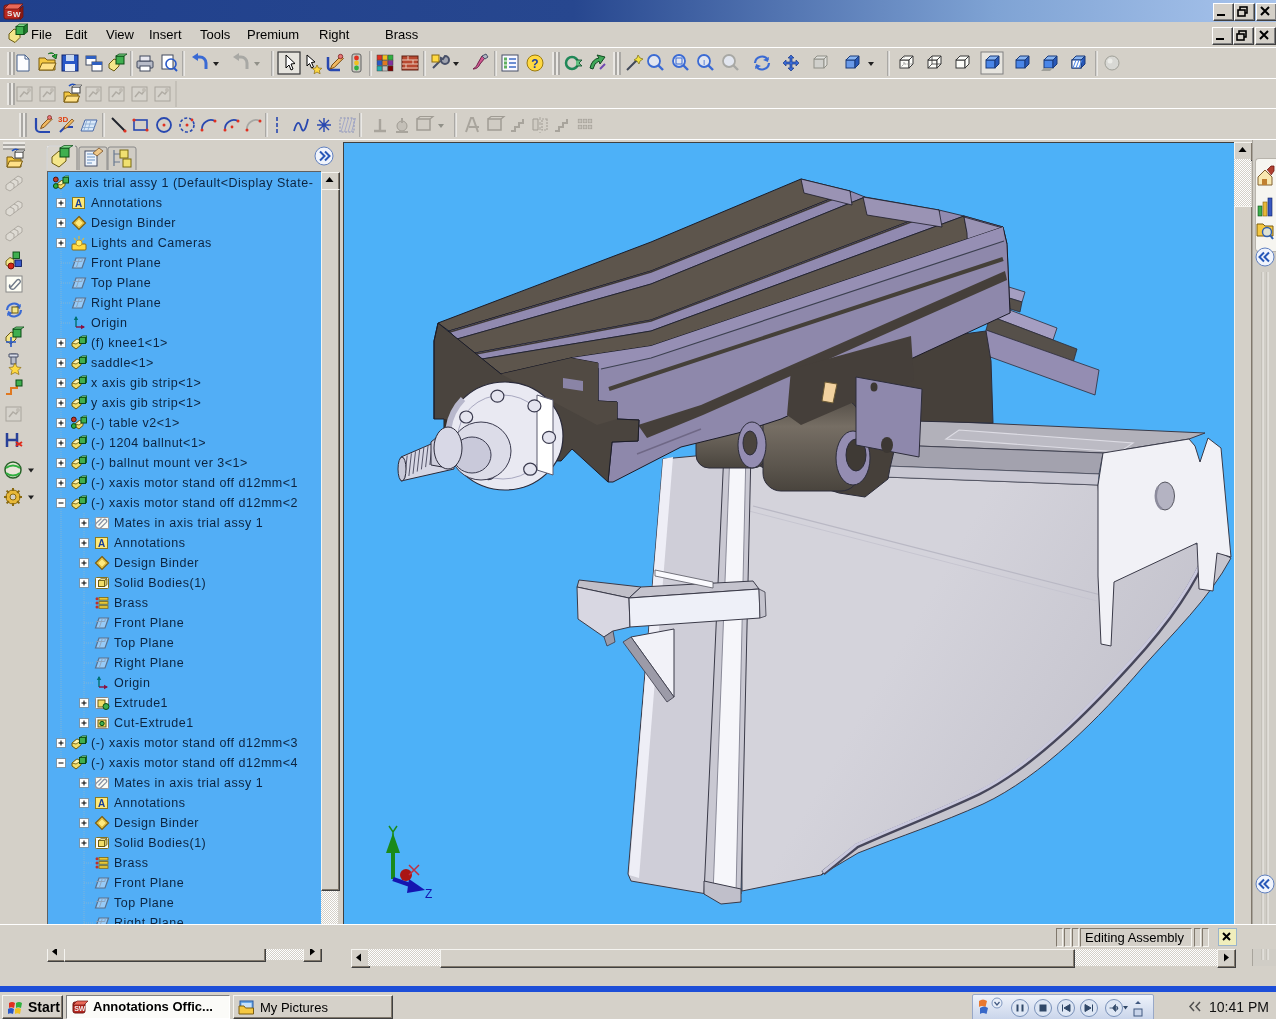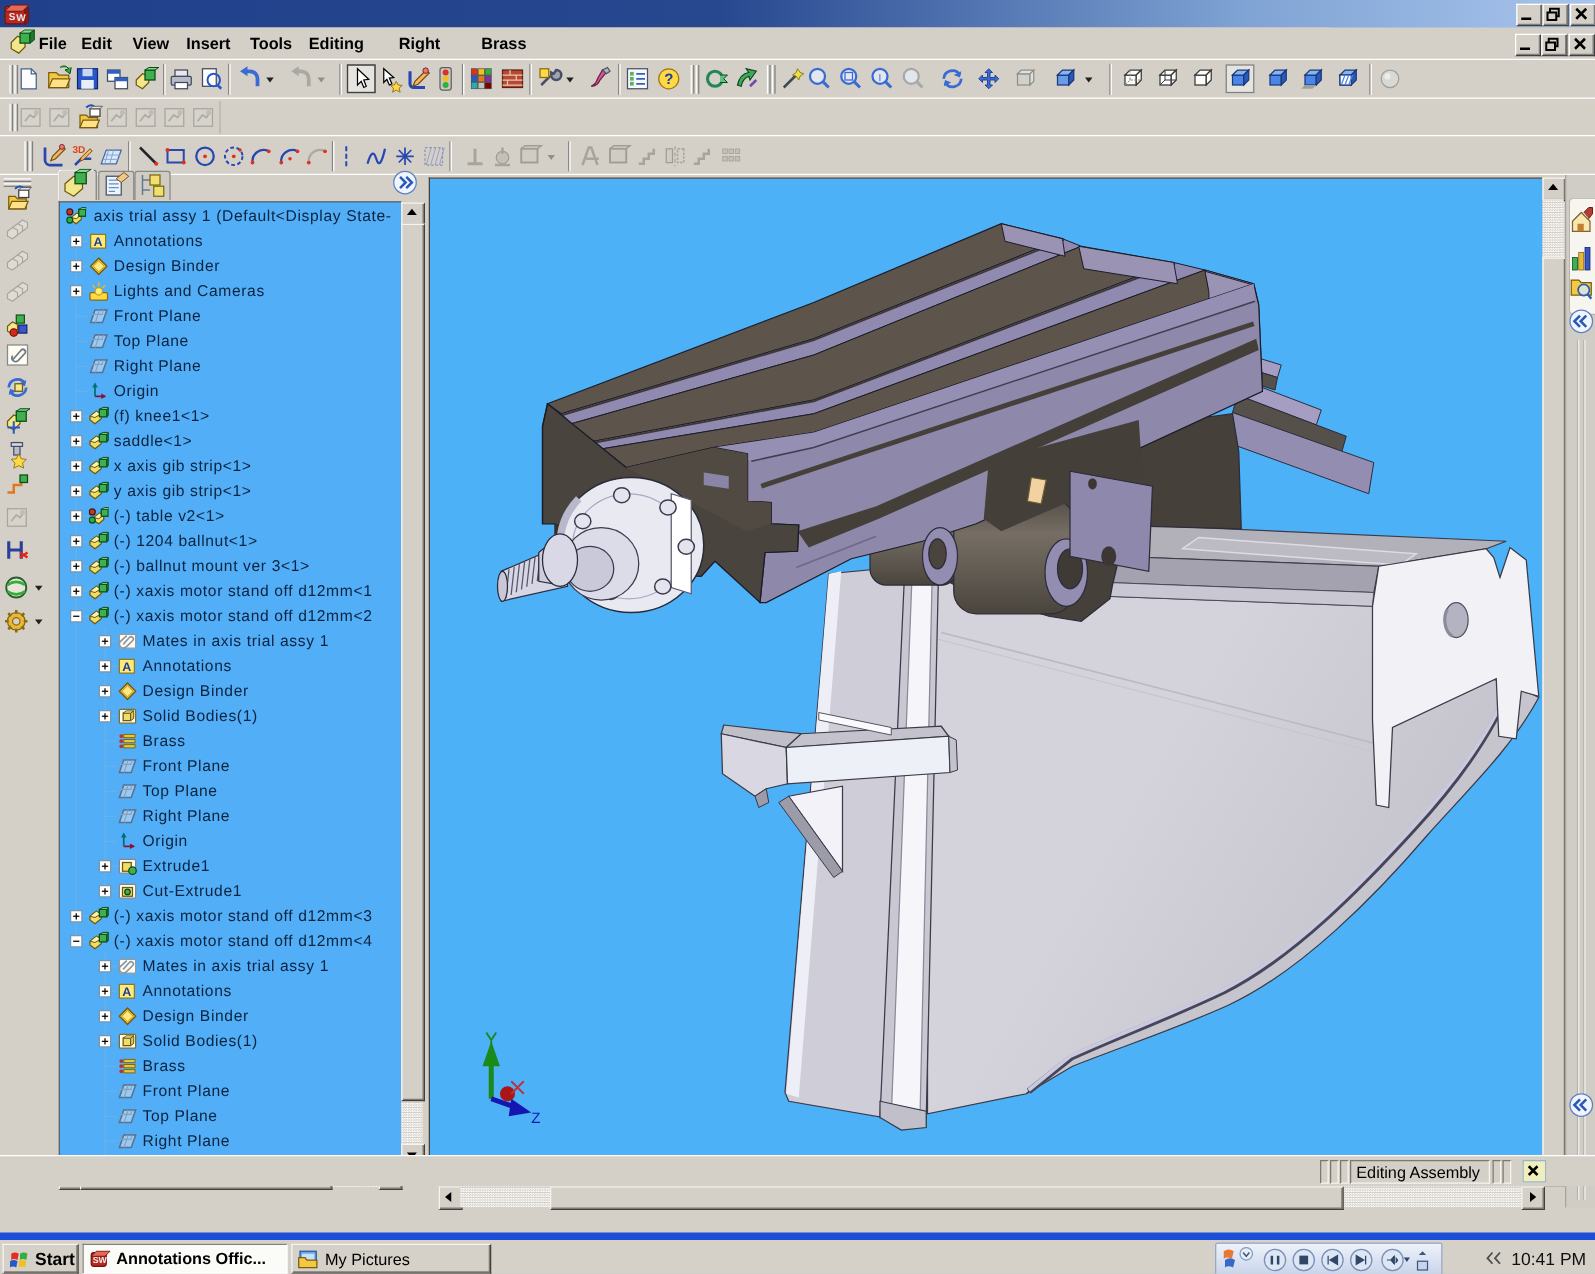--- a/index.html
+++ b/index.html
@@ -3,29 +3,29 @@
 <meta charset="utf-8">
 <style>
 html,body{margin:0;padding:0;}
 body{width:1276px;height:1019px;overflow:hidden;background:#d4d0c8;font-family:"Liberation Sans",sans-serif;}
 #page{position:absolute;left:0;top:0;width:1276px;height:1019px;overflow:hidden;}
 .abs{position:absolute;}
 #titlebar{left:0;top:0;width:1276px;height:22px;background:linear-gradient(to right,#20408c 0%,#27478f 45%,#7fa3d4 78%,#a8c4ec 100%);}
 #titlebar .ttxt{position:absolute;left:26px;top:2px;color:#fff;font-size:14px;font-weight:bold;letter-spacing:0.25px;white-space:nowrap;}
 .winbtn{position:absolute;width:19px;height:16px;background:#d4d0c8;border-top:1px solid #fff;border-left:1px solid #fff;border-right:1px solid #404040;border-bottom:1px solid #404040;box-shadow:inset -1px -1px 0 #808080;}
 .winbtn svg{position:absolute;left:0;top:0;}
-#menubar{left:0;top:22px;width:1064px;height:25px;background:#d4d0c8;font-weight:bold;}
+#menubar{left:0;top:22px;width:1064px;height:25px;background:#d4d0c8;}
 #menubar .mi{position:absolute;top:5px;font-size:13px;color:#000;}
 .tbrow{left:0;width:1276px;background:#d4d0c8;border-top:1px solid #ffffff;}
 #tb1{top:47px;height:31px;}
 #tb2{top:78px;height:30px;}
 #tb3{top:108px;height:31px;border-bottom:1px solid #808080;}
 #mainarea{left:0;top:139px;width:1276px;height:827px;background:#d4d0c8;border-top:1px solid #fff;}
 #vtb{left:0;top:140px;width:46px;height:400px;}
-#panel{left:46px;top:133px;width:292px;height:818px;}
+#panel{left:46px;top:143px;width:292px;height:818px;}
 #tree{position:absolute;left:1px;top:28px;width:273px;height:771px;background:#52aef6;border-left:1px solid #606060;border-top:1px solid #606060;overflow:hidden;}
 #viewport{left:343px;top:142px;width:891px;height:805px;overflow:hidden;border-left:1px solid #404040;border-top:1px solid #404040;}
 .sbtn{position:absolute;background:#d4d0c8;border-top:1px solid #f5f4f0;border-left:1px solid #f5f4f0;border-right:1px solid #404040;border-bottom:1px solid #404040;box-shadow:inset -1px -1px 0 #80786c;}
 .sbtn svg{position:absolute;left:0;top:0;}
 .strack{position:absolute;background-image:repeating-conic-gradient(#ffffff 0% 25%, #d4d0c8 0% 50%);background-size:2px 2px;}
 .sthumb{position:absolute;background:#d4d0c8;border-top:1px solid #f5f4f0;border-left:1px solid #f5f4f0;border-right:1px solid #404040;border-bottom:1px solid #404040;box-shadow:inset -1px -1px 0 #80786c;}
 #statusbar{left:0;top:924px;width:1276px;height:24px;background:#d4d0c8;border-top:1px solid #fff;}
 #taskbar{left:0;top:986px;width:1276px;height:29px;background:#d5d1c9;border-top:6px solid #1d4ed8;}
 .cell{position:absolute;border:1px solid;border-color:#80786c #f5f4f0 #f5f4f0 #80786c;}
 .tbtn{position:absolute;height:22px;top:3px;background:#d5d1c9;border:1px solid;border-color:#f5f4f0 #404040 #404040 #f5f4f0;box-shadow:inset -1px -1px 0 #80786c;font-size:13px;white-space:nowrap;overflow:hidden;}
@@ -63,21 +63,21 @@
       <path d="M2,11 l5,-5 l6,2.5 v6 l-5,5 l-6,-3.5 Z" fill="#f4e68a" stroke="#6a5a10"></path>
       <rect x="9" y="3.5" width="8" height="8" fill="#3faf4f" stroke="#0a4a14"></rect>
       <path d="M9,3.5 l3.5,-2.5 h8 l-3.5,2.5 Z" fill="#7fd98a" stroke="#0a4a14" stroke-width="0.7"></path>
       <path d="M17,3.5 l3.5,-2.5 v8 l-3.5,2.5 Z" fill="#1d7a2c" stroke="#0a4a14" stroke-width="0.7"></path>
     </svg>
     <span class="mi" style="left:31px;">File</span>
     <span class="mi" style="left:65px;">Edit</span>
     <span class="mi" style="left:106px;">View</span>
     <span class="mi" style="left:149px;">Insert</span>
     <span class="mi" style="left:200px;">Tools</span>
-    <span class="mi" style="left:247px;">Editing</span>
+    <span class="mi" style="left:247px;">Premium</span>
     <span class="mi" style="left:319px;">Right</span>
     <span class="mi" style="left:385px;">Brass</span>
     <div class="winbtn" style="left:1212px;top:5px;">
         <svg width="17" height="14">
           <rect x="3" y="10" width="8" height="2" fill="#000"></rect>
         </svg>
       </div>
     <div class="winbtn" style="left:1233px;top:5px;">
         <svg width="17" height="14">
           <rect x="5" y="3" width="7" height="6" fill="none" stroke="#000" stroke-width="1.6"></rect>

